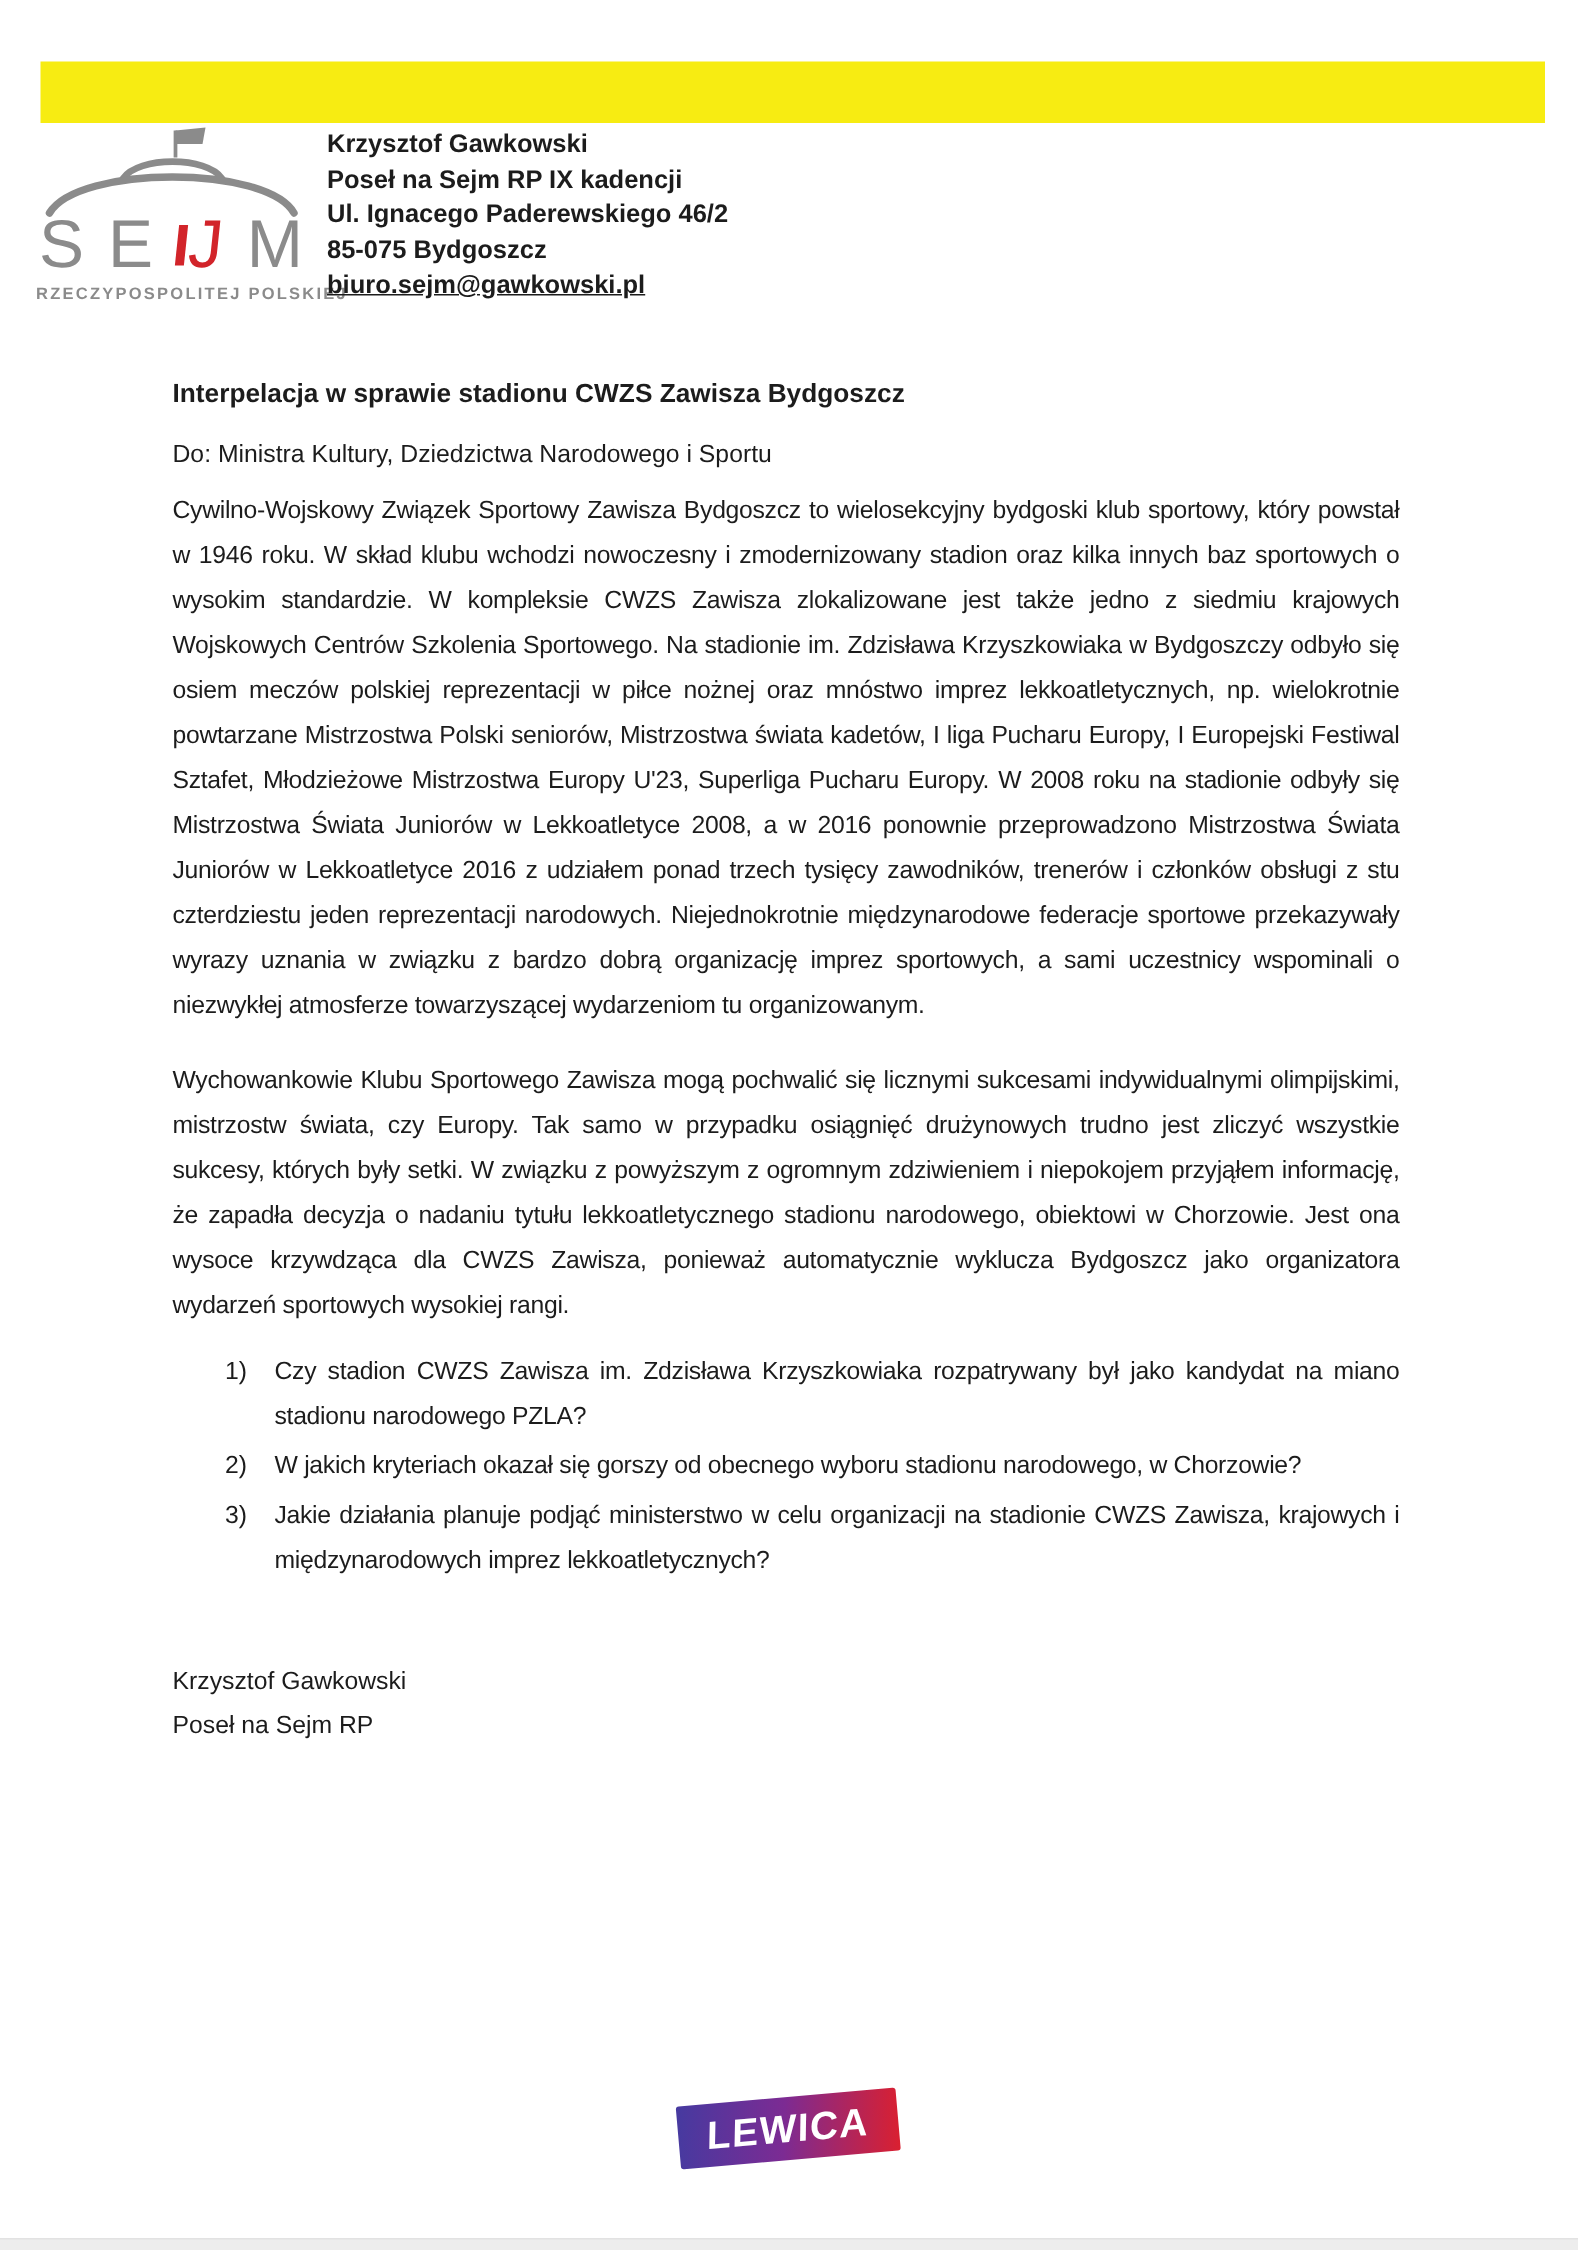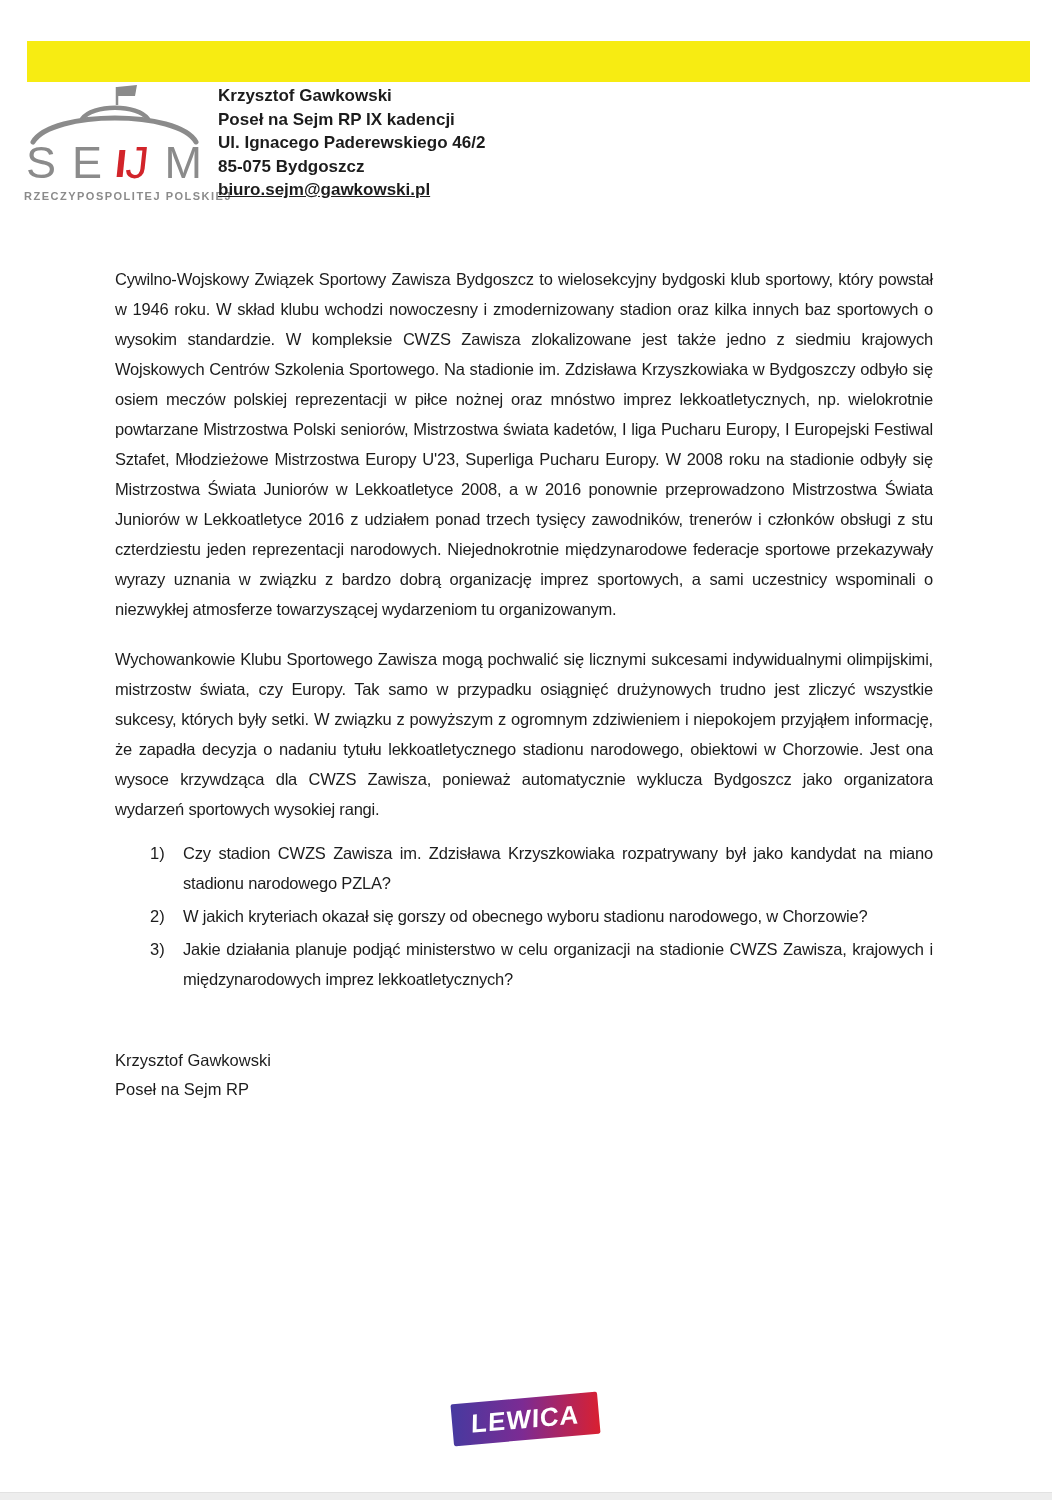--- a/index.html
+++ b/index.html
@@ -75,20 +75,22 @@
 
 <div class="sender">
   <div>Krzysztof Gawkowski</div>
   <div>Poseł na Sejm RP IX kadencji</div>
   <div>Ul. Ignacego Paderewskiego 46/2</div>
   <div>85-075 Bydgoszcz</div>
   <div><a href="#" class="email">biuro.sejm@gawkowski.pl</a></div>
 </div>
 
 <div class="main">
+  <h1 class="title">Interpelacja w sprawie stadionu CWZS Zawisza Bydgoszcz</h1>
+  <p class="recipient">Do: Ministra Kultury, Dziedzictwa Narodowego i Sportu</p>
   <p class="body-para">Cywilno-Wojskowy Związek Sportowy Zawisza Bydgoszcz to wielosekcyjny bydgoski klub sportowy, który powstał w 1946 roku. W skład klubu wchodzi nowoczesny i zmodernizowany  stadion oraz kilka innych baz sportowych o wysokim standardzie. W kompleksie CWZS Zawisza zlokalizowane jest także jedno z siedmiu krajowych Wojskowych Centrów Szkolenia Sportowego. Na stadionie im. Zdzisława Krzyszkowiaka w Bydgoszczy odbyło się osiem meczów polskiej reprezentacji w piłce nożnej oraz mnóstwo imprez lekkoatletycznych, np. wielokrotnie powtarzane Mistrzostwa Polski seniorów, Mistrzostwa świata kadetów, I liga Pucharu Europy, I Europejski Festiwal Sztafet, Młodzieżowe Mistrzostwa Europy U'23, Superliga Pucharu Europy.  W 2008 roku na stadionie odbyły się Mistrzostwa Świata Juniorów w Lekkoatletyce 2008, a w 2016 ponownie przeprowadzono Mistrzostwa Świata Juniorów w Lekkoatletyce 2016 z udziałem ponad trzech tysięcy zawodników, trenerów i członków obsługi z stu czterdziestu jeden reprezentacji narodowych. Niejednokrotnie międzynarodowe federacje sportowe przekazywały wyrazy uznania w związku z bardzo dobrą organizację imprez sportowych, a sami uczestnicy wspominali o niezwykłej atmosferze towarzyszącej wydarzeniom tu organizowanym.</p>
   <p class="body-para para-2">Wychowankowie Klubu Sportowego Zawisza mogą pochwalić się licznymi sukcesami indywidualnymi olimpijskimi, mistrzostw świata, czy Europy. Tak samo w przypadku osiągnięć drużynowych trudno jest zliczyć wszystkie sukcesy, których były setki. W związku z powyższym z ogromnym zdziwieniem i niepokojem przyjąłem informację, że zapadła decyzja o nadaniu tytułu lekkoatletycznego stadionu narodowego, obiektowi w Chorzowie.  Jest ona wysoce krzywdząca dla CWZS Zawisza, ponieważ automatycznie wyklucza Bydgoszcz jako organizatora wydarzeń sportowych wysokiej rangi.</p>
 
   <div class="q-list">
     <div class="q-row">
       <span class="q-num">1)</span>
       <span class="q-text">Czy stadion CWZS Zawisza im. Zdzisława Krzyszkowiaka rozpatrywany był jako kandydat na miano stadionu narodowego PZLA?</span>
     </div>
     <div class="q-row">
       <span class="q-num">2)</span>

